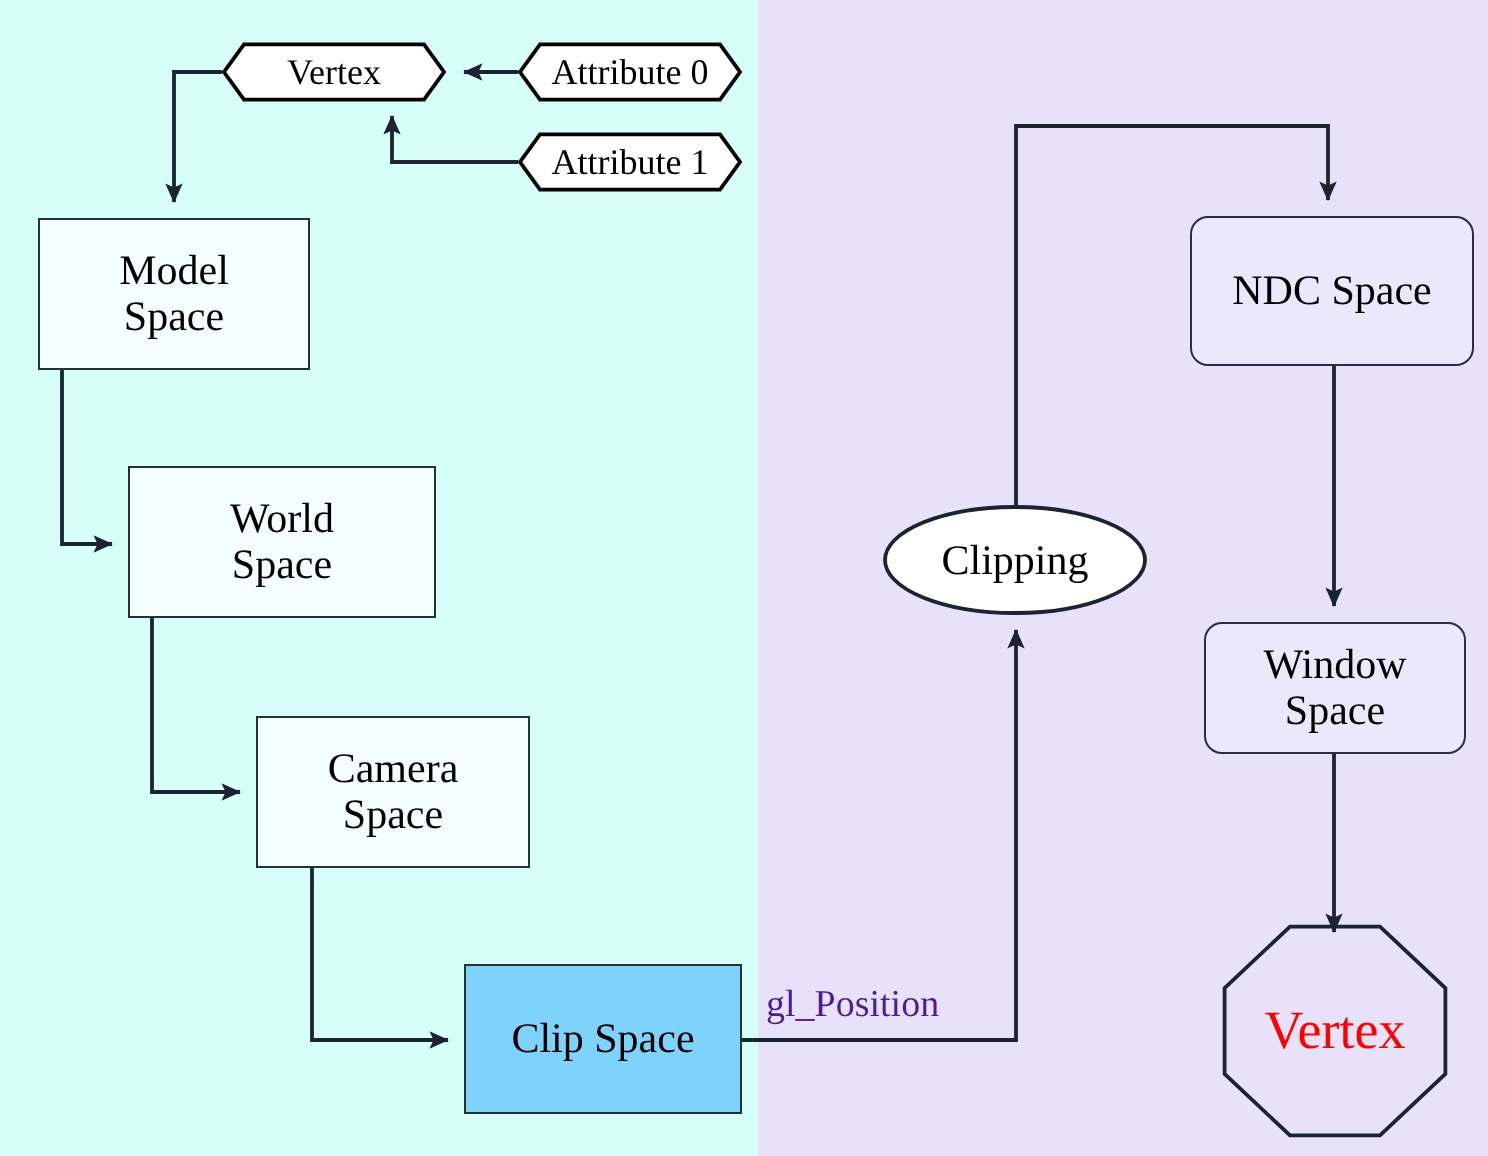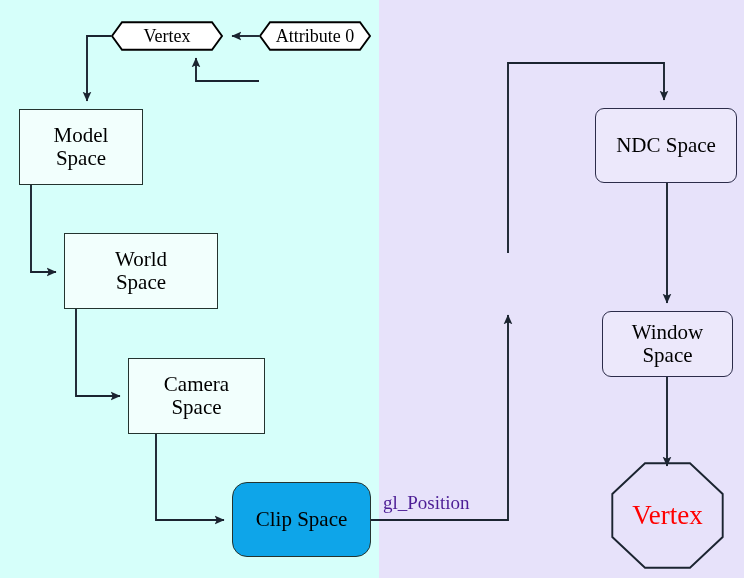--- a/index.html
+++ b/index.html
@@ -128,48 +128,60 @@
     <div class="shape-label hex-label">Vertex</div>
   </div>
 
   <div class="hexwrap" style="left:259px; top:21px; width:112px; height:30px;">
     <svg width="112" height="30" viewBox="0 0 112 30">
       <polygon points="11,1.2 101,1.2 111,15 101,28.8 11,28.8 1,15" fill="#ffffff" stroke="#000000" stroke-width="1.9"></polygon>
     </svg>
     <div class="shape-label hex-label">Attribute 0</div>
   </div>
 
+  <div class="hexwrap" style="left:259px; top:66px; width:112px; height:30px;">
+    <svg width="112" height="30" viewBox="0 0 112 30">
+      <polygon points="11,1.2 101,1.2 111,15 101,28.8 11,28.8 1,15" fill="#ffffff" stroke="#000000" stroke-width="1.9"></polygon>
+    </svg>
+    <div class="shape-label hex-label">Attribute 1</div>
+  </div>
 
-  <div class="node rect" style="left: 19px; top: 109px; width: 124px; height: 76px; background: rgb(242, 255, 253); border-color: rgb(36, 52, 47);">
+  <div class="node rect" style="left: 19px; top: 109px; width: 136px; height: 76px; background: rgb(242, 255, 253); border-color: rgb(36, 52, 47);">
     <div>
       <div>Model</div>
       <div>Space</div>
     </div>
   </div>
 
   <div class="node rect" style="left: 64px; top: 233px; width: 154px; height: 76px; background: rgb(242, 255, 253); border-color: rgb(36, 52, 47);">
     <div>
       <div>World</div>
       <div>Space</div>
     </div>
   </div>
 
   <div class="node rect" style="left: 128px; top: 358px; width: 137px; height: 76px; background: rgb(242, 255, 253); border-color: rgb(36, 52, 47);">
     <div>
       <div>Camera</div>
       <div>Space</div>
     </div>
   </div>
 
-  <div class="node rect" style="left: 232px; top: 482px; width: 139px; height: 75px; background: #0ea5e9; border-color: rgb(36, 52, 47); border-radius: 15px;">
+  <div class="node rect" style="left: 232px; top: 482px; width: 139px; height: 75px; background: #7dd3fc; border-color: rgb(36, 52, 47);">
     <div>Clip Space</div>
   </div>
 
   <div class="edge-label" style="left:383px; top:492px;">gl_Position</div>
 
+  <div class="ellwrap" style="left:441px; top:252px; width:133px; height:56px;">
+    <svg width="133" height="56" viewBox="0 0 133 56">
+      <ellipse cx="66.5" cy="28" rx="65" ry="26.5" fill="#ffffff" stroke="#1b2430" stroke-width="1.9"></ellipse>
+    </svg>
+    <div class="shape-label ell-label">Clipping</div>
+  </div>
 
   <div class="node rrect" style="left: 595px; top: 108px; width: 142px; height: 75px; background: rgb(236, 232, 251); border-color: rgb(44, 44, 74);">
     <div>NDC Space</div>
   </div>
 
   <div class="node rrect" style="left: 602px; top: 311px; width: 131px; height: 66px; background: rgb(236, 232, 251); border-color: rgb(44, 44, 74);">
     <div>
       <div>Window</div>
       <div>Space</div>
     </div>

